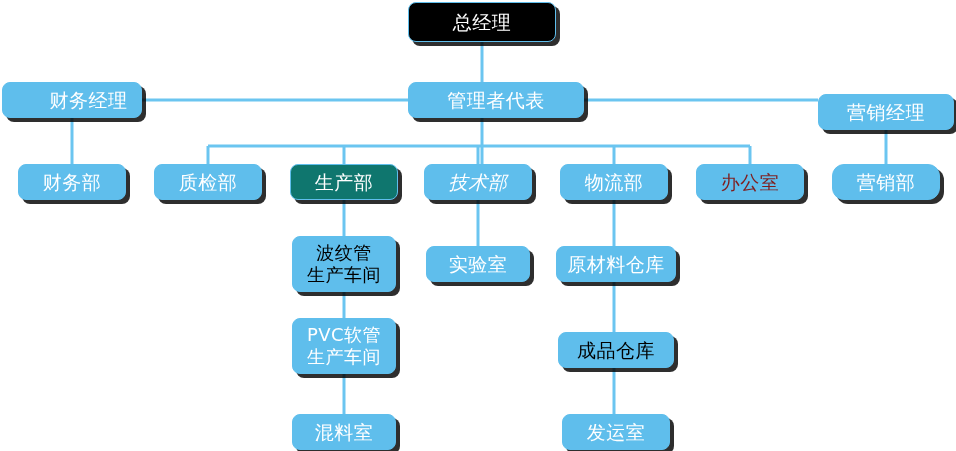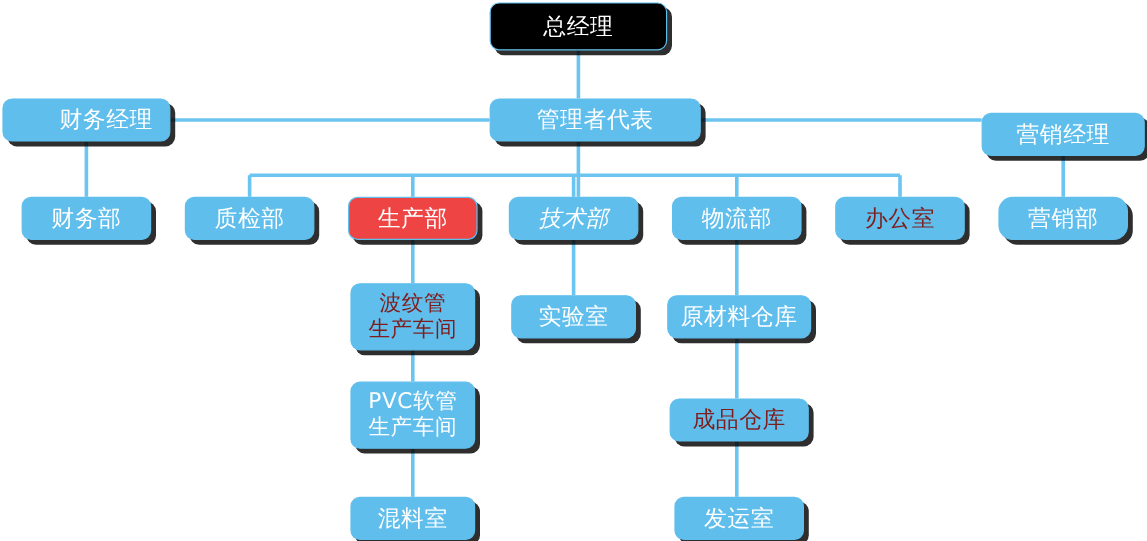--- a/index.html
+++ b/index.html
@@ -77,29 +77,29 @@
       </g>
   </svg>
 
   <div id="node-layer">
       <div class="node" style="left: 408px; top: 2px; width: 148px; height: 40px; background: #000000; border-color: rgb(95, 190, 236); color: rgb(255, 255, 255);">总经理</div>
       <div class="node" style="left: 2px; top: 82px; width: 140px; height: 36px; background: rgb(95, 190, 236); border-color: rgb(95, 190, 236); color: rgb(255, 255, 255); padding-left: 33px;">财务经理</div>
       <div class="node" style="left: 408px; top: 82px; width: 176px; height: 36px; background: rgb(95, 190, 236); border-color: rgb(95, 190, 236); color: rgb(255, 255, 255);">管理者代表</div>
       <div class="node" style="left: 818px; top: 82px; width: 136px; height: 36px; background: rgb(95, 190, 236); border-color: rgb(95, 190, 236); color: rgb(255, 255, 255); margin-top: 12px;">营销经理</div>
       <div class="node" style="left: 18px; top: 164px; width: 108px; height: 36px; background: rgb(95, 190, 236); border-color: rgb(95, 190, 236); color: rgb(255, 255, 255);">财务部</div>
       <div class="node" style="left: 154px; top: 164px; width: 108px; height: 36px; background: rgb(95, 190, 236); border-color: rgb(95, 190, 236); color: rgb(255, 255, 255);">质检部</div>
-      <div class="node" style="left: 290px; top: 164px; width: 108px; height: 36px; background: #ef4444; border-color: rgb(95, 190, 236); color: rgb(255, 255, 255);">生产部</div>
+      <div class="node" style="left: 290px; top: 164px; width: 108px; height: 36px; background: #0f766e; border-color: rgb(95, 190, 236); color: rgb(255, 255, 255);">生产部</div>
       <div class="node" style="left: 424px; top: 164px; width: 108px; height: 36px; background: rgb(95, 190, 236); border-color: rgb(95, 190, 236); color: rgb(255, 255, 255); font-style: italic;">技术部</div>
       <div class="node" style="left: 560px; top: 164px; width: 108px; height: 36px; background: rgb(95, 190, 236); border-color: rgb(95, 190, 236); color: rgb(255, 255, 255); text-align: right;">物流部</div>
       <div class="node" style="left: 696px; top: 164px; width: 108px; height: 36px; background: rgb(95, 190, 236); border-color: rgb(95, 190, 236); color: #7f1d1d;">办公室</div>
       <div class="node" style="left: 832px; top: 164px; width: 108px; height: 36px; background: rgb(95, 190, 236); border-color: rgb(95, 190, 236); color: rgb(255, 255, 255); border-radius: 12px;">营销部</div>
-      <div class="node two-line" style="left: 292px; top: 236px; width: 104px; height: 56px; background: rgb(95, 190, 236); border-color: rgb(95, 190, 236); color: #7f1d1d;">波纹管
+      <div class="node two-line" style="left: 292px; top: 236px; width: 104px; height: 56px; background: rgb(95, 190, 236); border-color: rgb(95, 190, 236); color: #000000;">波纹管
 生产车间</div>
       <div class="node two-line" style="left: 292px; top: 318px; width: 104px; height: 56px; background: rgb(95, 190, 236); border-color: rgb(95, 190, 236); color: rgb(255, 255, 255);">PVC软管
 生产车间</div>
       <div class="node" style="left: 292px; top: 414px; width: 104px; height: 36px; background: rgb(95, 190, 236); border-color: rgb(95, 190, 236); color: rgb(255, 255, 255);">混料室</div>
       <div class="node" style="left: 426px; top: 246px; width: 104px; height: 36px; background: rgb(95, 190, 236); border-color: rgb(95, 190, 236); color: rgb(255, 255, 255);">实验室</div>
       <div class="node" style="left: 556px; top: 246px; width: 120px; height: 36px; background: rgb(95, 190, 236); border-color: rgb(95, 190, 236); color: rgb(255, 255, 255);">原材料仓库</div>
-      <div class="node" style="left: 558px; top: 332px; width: 116px; height: 36px; background: rgb(95, 190, 236); border-color: rgb(95, 190, 236); color: #7f1d1d;">成品仓库</div>
+      <div class="node" style="left: 558px; top: 332px; width: 116px; height: 36px; background: rgb(95, 190, 236); border-color: rgb(95, 190, 236); color: #000000;">成品仓库</div>
       <div class="node" style="left: 562px; top: 414px; width: 108px; height: 36px; background: rgb(95, 190, 236); border-color: rgb(95, 190, 236); color: rgb(255, 255, 255);">发运室</div>
     </div>
 
 </div>
 
 </body></html>

